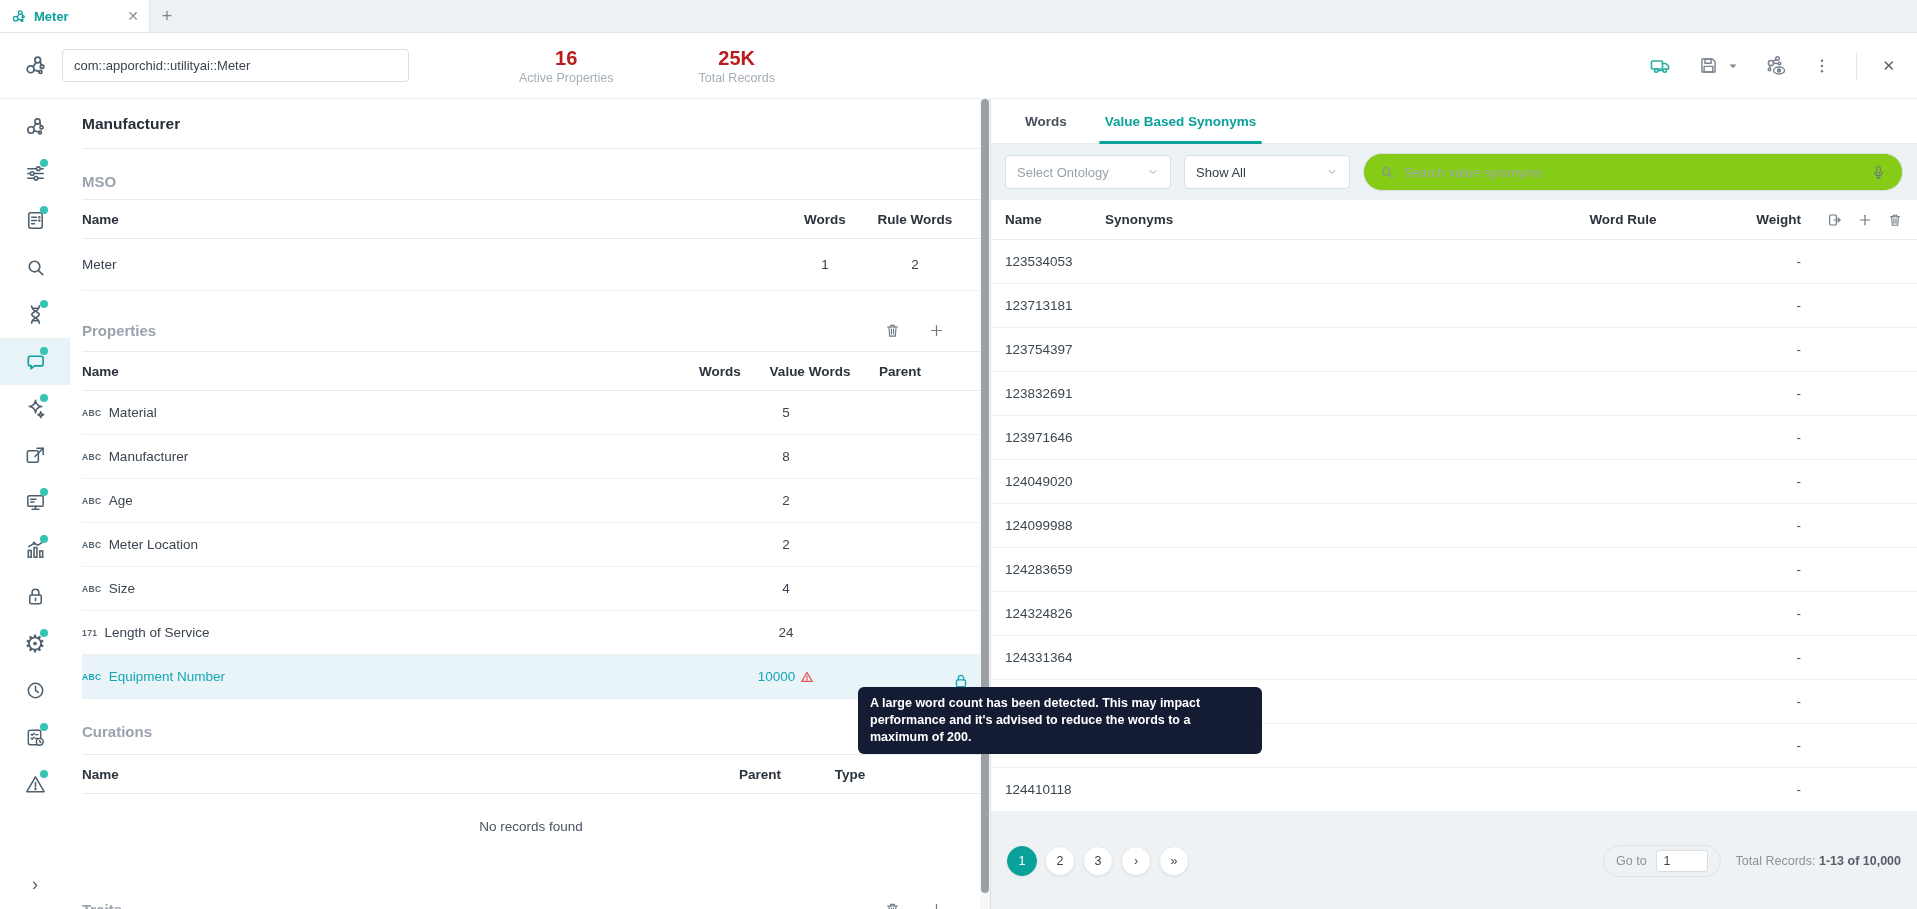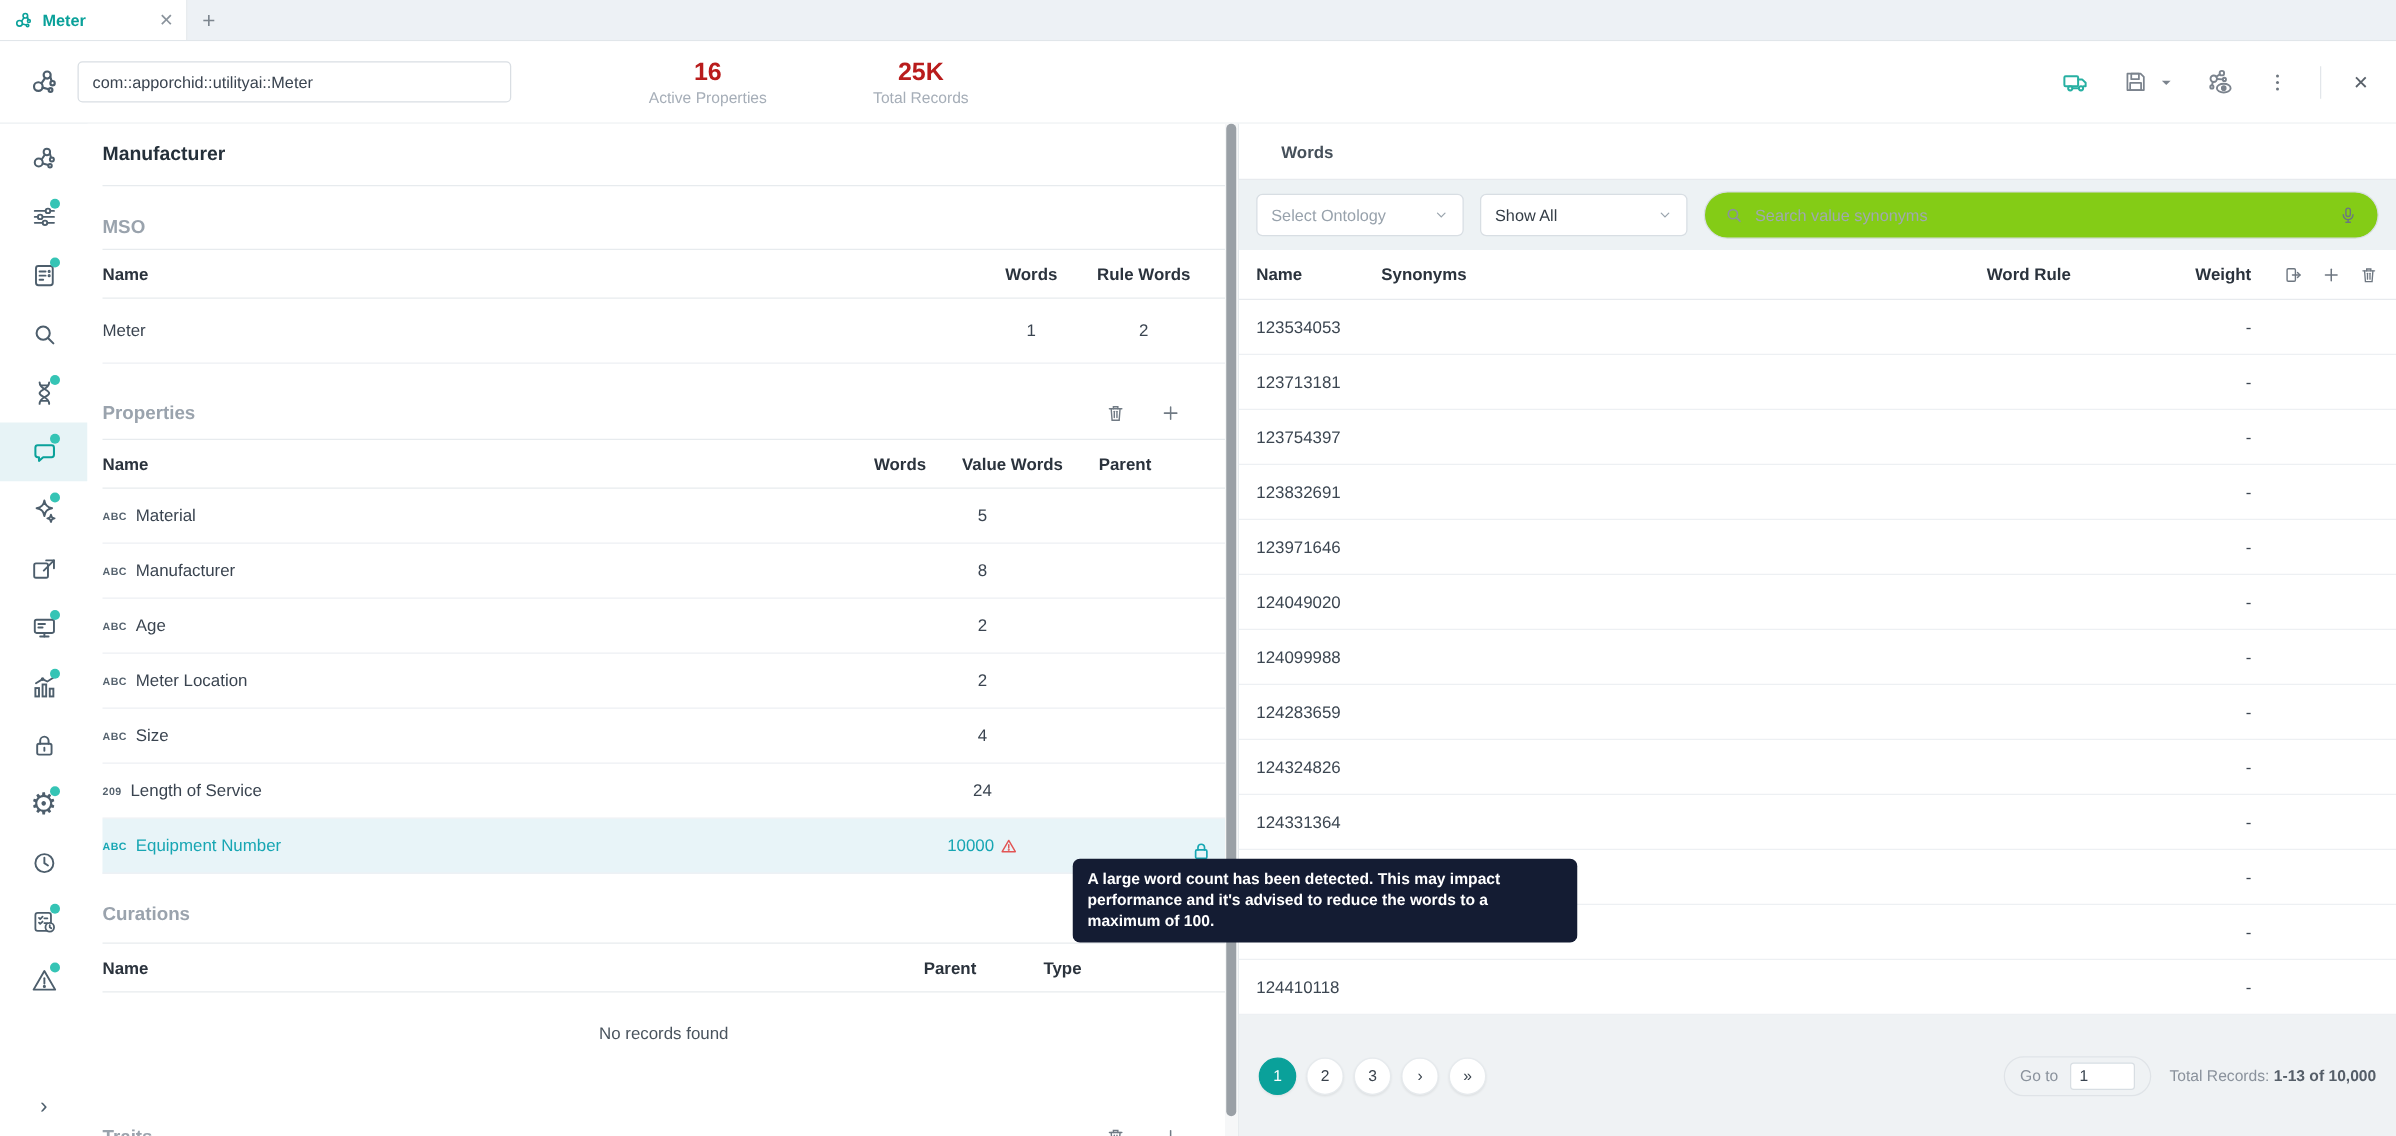--- a/index.html
+++ b/index.html
@@ -425,21 +425,21 @@
               <span>Size</span>
             </span>
             <span class="c90"></span>
             <span class="c90"><span class="vw-wrap">
                 <span>4</span>
               </span></span>
             <span class="c90"></span>
           </div>
           <div class="trow prop-row">
             <span class="cell-name">
-              <span class="type-badge">209</span>
+              <span class="type-badge">171</span>
               <span>Length of Service</span>
             </span>
             <span class="c90"></span>
             <span class="c90"><span class="vw-wrap">
                 <span>24</span>
               </span></span>
             <span class="c90"></span>
           </div>
           <div class="trow prop-row hl">
             <span class="cell-name">
@@ -510,20 +510,21 @@
       </div>
     </div>
     <div class="lp-scrollbar">
       <div class="lp-thumb"></div>
     </div>
   </div>
 
   <div class="right-panel">
     <div class="rp-tabs">
       <div class="rp-tab">Words</div>
+      <div class="rp-tab active">Value Based Synonyms</div>
     </div>
     <div class="filterbar">
       <div class="select">
         <span class="sel-txt sel-placeholder">Select Ontology</span>
         <span class="chev">
           <svg width="12" height="12" viewBox="0 0 24 24" fill="none" stroke="currentColor" stroke-width="2" stroke-linecap="round">
               <path d="M6 9l6 6 6-6"></path>
             </svg>
         </span>
       </div>
@@ -699,14 +700,14 @@
     </div>
   </div>
 
   <div class="eq-action" style="position:fixed; left:952px; top:672px;">
     <svg width="18" height="18" viewBox="0 0 24 24" fill="none" stroke="currentColor" stroke-width="1.8" stroke-linecap="round" stroke-linejoin="round">
         <rect x="6" y="10.5" width="12" height="9" rx="1.5"></rect>
         <path d="M8.5 10.5V8a3.5 3.5 0 0 1 7 0v2.5"></path>
       </svg>
   </div>
 
-  <div class="tooltip" style="position:fixed; left:858px; top:687px;">A large word count has been detected. This may impact performance and it's advised to reduce the words to a maximum of 100.</div>
+  <div class="tooltip" style="position:fixed; left:858px; top:687px;">A large word count has been detected. This may impact performance and it's advised to reduce the words to a maximum of 200.</div>
 </div>
 
 </body></html>

